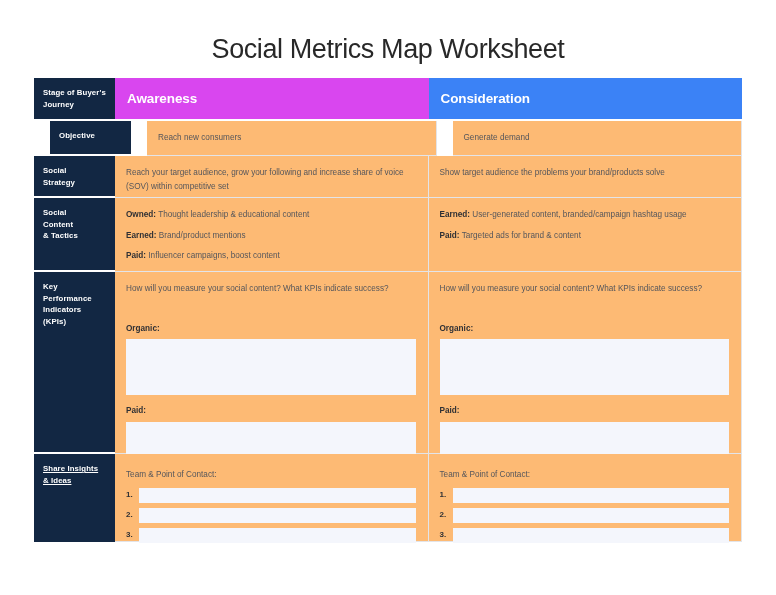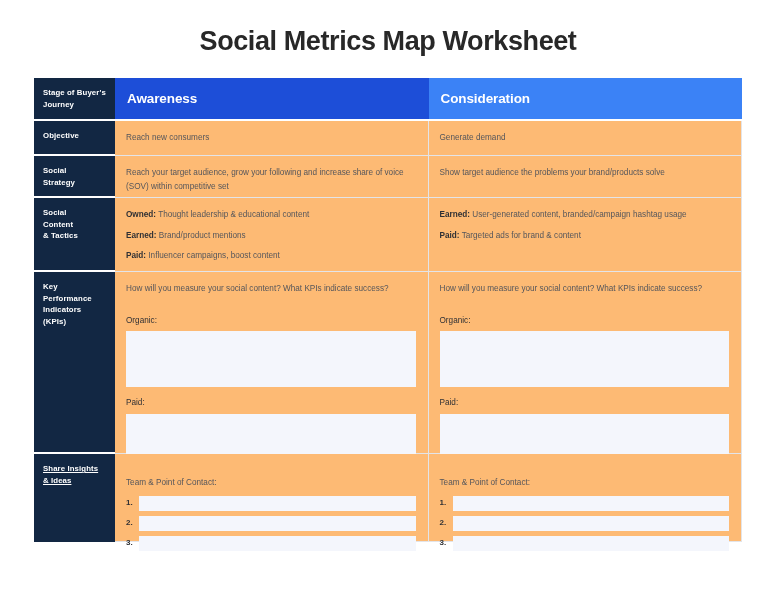--- a/index.html
+++ b/index.html
@@ -11,24 +11,24 @@
     width: 776px;
     height: 595px;
     overflow: hidden;
     font-family: "Liberation Sans", sans-serif;
     -webkit-font-smoothing: antialiased;
   }
 
   .page-title {
     text-align: center;
     font-size: 27px;
-    font-weight: bold;
+    font-weight: normal;
     color: #282828;
     letter-spacing: -0.4px;
-    margin: 0;
+    margin: 8px;
     padding: 27px 0 0 0;
     line-height: 1.1;
   }
 
   .worksheet {
     position: absolute;
     left: 34px;
     top: 78px;
     width: 568px;
     border-collapse: separate;
@@ -82,49 +82,49 @@
     color: #ffffff;
     font-size: 13.5px;
     font-weight: bold;
     display: flex;
     align-items: center;
     padding: 0 0 0 12px;
     box-sizing: border-box;
     border-bottom: 2px solid #ffffff;
     letter-spacing: -0.1px;
   }
-  .hdr-a { background: #1d4ed8; }
+  .hdr-a { background: #d946ef; }
   .hdr-b { background: #3b82f6; }
 
   
   .r-head  .side, .r-head  .hdr  { height: 43px; }
-  .r-obj   .side, .r-obj   .cell { height: 35px; }
+  .r-obj   .side, .r-obj   .cell { height: 35px; margin-left: 16px; }
   .r-strat .side, .r-strat .cell { height: 42px; }
   .r-tact  .side, .r-tact  .cell { height: 74px; }
   .r-kpi   .side, .r-kpi   .cell { height: 182px; }
   .r-share .side, .r-share .cell { height: 88px; }
   .r-share .side { border-bottom: none; text-decoration: underline; }
   .r-share .cell { border-bottom: 1px solid #e3e4e8; }
 
   .tline { margin: 0 0 7px 0; }
   .tline:last-child { margin-bottom: 0; }
   .tline b { color: #2f3034; font-weight: bold; }
 
-  .q { margin: 0 0 18px 0; }
-  .sub { font-weight: normal; color: #2f3034; margin: 0 0 4px 0; }
+  .q { margin: 0 0 26px 0; }
+  .sub { font-weight: bold; color: #2f3034; margin: 0 0 4px 0; }
 
   .box {
     background: #f4f6fc;
     width: 100%;
     box-sizing: border-box;
   }
   .box-organic { height: 56px; margin-bottom: 9px; }
   .box-paid    { height: 55px; }
 
-  .contact-label { margin: 12px 0 6px 0; }
+  .contact-label { margin: 4px 0 6px 0; }
   .crow {
     display: flex;
     align-items: center;
     margin-bottom: 5px;
   }
   .cnum {
     font-weight: bold;
     color: #2f3034;
     font-size: 8px;
     width: 13px;

